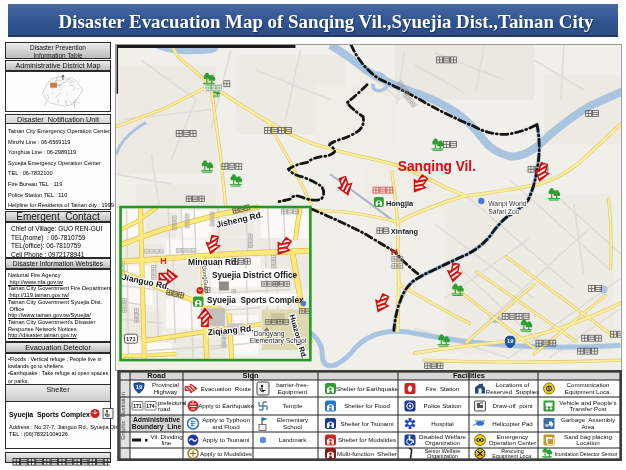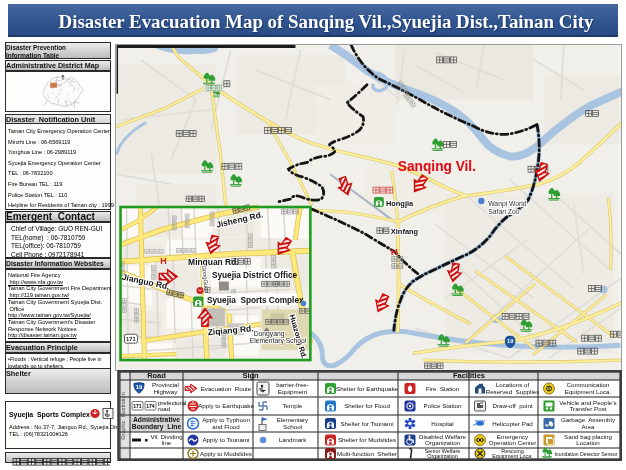--- a/index.html
+++ b/index.html
@@ -1,17 +1,17 @@
 <!DOCTYPE html>
 <html><head><meta charset="utf-8">
 <style>
 *{margin:0;padding:0;box-sizing:border-box}
 body{width:626px;height:470px;background:#fff;font-family:"Liberation Sans",sans-serif;position:relative;overflow:hidden}
 .abs{position:absolute}
-.hdr{position:absolute;left:5px;width:106px;background:linear-gradient(#ececec,#bdbdbd);border:1px solid #2a2a2a;font-weight:bold;color:#111}
+.hdr{position:absolute;left:5px;width:106px;background:linear-gradient(#ececec,#bdbdbd);border:1px solid #2a2a2a;text-align:center;font-weight:normal;color:#111}
 .box{position:absolute;left:5px;width:106px;background:#fdfdfc;border:1px solid #2a2a2a}
 .u{text-decoration:underline}
 </style></head><body>
 <div class="abs" style="left:8px;top:4px;width:610px;height:33px;background:linear-gradient(#47699f,#315590 55%,#2b4c86);border-bottom:2px solid #1d3a69;color:#fff;font-family:'Liberation Serif',serif;font-weight:bold;font-size:18.9px;text-align:center;line-height:31px;padding-top:2px;text-indent:26px;text-shadow:1px 1px 1px #1c3768;">Disaster Evacuation Map of Sanqing Vil.,Syuejia Dist.,Tainan City</div>
 <div class="hdr" style="top:42px;height:17px;font-size:6.4px;line-height:8px;padding-top:1px">Disaster Prevention<br>Information Table</div>
 <div class="hdr" style="top:60px;height:11px;font-size:7.2px;line-height:10px">Administrative District Map</div>
 <div class="box" style="top:71px;height:41px">
     <svg width="104" height="39" style="display:block">
       <g transform="translate(28,3) scale(0.85)">
         <path d="M22,4 L30,2 L38,5 L44,3 L50,7 L54,13 L58,17 L54,23 L50,30 L44,35 L36,37 L28,35 L20,33 L14,28 L10,22 L13,15 L16,9 Z" fill="#fbfbfb" stroke="#999" stroke-width="0.5"></path>
@@ -45,23 +45,23 @@
         <path d="M34,6 L34,0 M34,0 L32.5,2.5 M34,0 L35.5,2.5" stroke="#222" stroke-width="0.8"></path>
       </g>
     </svg>
   </div>
 <div class="hdr" style="top:114px;height:18px;font-size:7.3px;line-height:10px">Disaster&nbsp; Notification Unit</div>
 <div class="box" style="top:123px;height:87px;font-size:5.6px;line-height:10.6px;padding:2px 0 0 2px;white-space:nowrap">Tainan City Emergency Operation Center<br>Minzhi Line : 06-6569119<br>Yonghua Line : 06-2989119<br>Syuejia Emergency Operation Center<br>TEL : 06-7832100<br>Fire Bureau TEL :  119<br>Police Station TEL : 110<br>Helpline for Residents of Tainan city : 1999</div>
 <div class="hdr" style="top:211px;height:11px;font-size:10px;line-height:10px">Emergent&nbsp; Contact Person</div>
 <div class="box" style="top:222px;height:36px;font-size:6.5px;line-height:8.6px;padding:2px 0 0 5px;white-space:nowrap">Chief of Village: GUO REN-GUI<br>TEL(home)&nbsp; : 06-7810759<br>TEL(office): 06-7810759<br>Cell Phone : 0972178941</div>
 <div class="hdr" style="top:258px;height:11px;font-size:6.8px;white-space:nowrap;line-height:10px">Disaster Information Websites</div>
 <div class="box" style="top:269px;height:73px;font-size:5.7px;line-height:6.7px;padding:2px 0 0 2px;white-space:nowrap">National Fire Agency<br><span class="u">&nbsp;http://www.nfa.gov.tw</span><br>Tainan City Government Fire Department<br><span class="u">&nbsp;http://119.tainan.gov.tw/</span><br>Tainan City Government Syuejia Dist.<br>&nbsp;Office<br><span class="u">http://www.tainan.gov.tw/Syuejia/</span><br>Tainan City Government's Disaster<br>Response Network Notices<br><span class="u">http://disaster.tainan.gov.tw</span></div>
-<div class="hdr" style="top:342px;height:11px;font-size:7.3px;line-height:10px">Evacuation Principle</div>
+<div class="hdr" style="top:342px;height:11px;font-size:7.3px;line-height:10px">Evacuation Detector</div>
 <div class="box" style="top:353px;height:33px;font-size:5.4px;line-height:7.2px;padding:2px 0 0 2px;white-space:nowrap;overflow:hidden">•Floods : Vertical refuge ; People live in<br>lowlands go to shelters.<br>•Earthquake : Take refuge at open spaces<br>or parks.</div>
-<div class="hdr" style="top:368px;height:26px;font-size:7.3px;line-height:10px">Shelter</div>
+<div class="hdr" style="top:384px;height:26px;font-size:7.3px;line-height:10px">Shelter</div>
 <div class="box" style="top:401px;height:48px;border-width:1.5px">
     <div style="font-size:6.9px;font-weight:bold;padding:6px 0 0 3px;white-space:nowrap">Syuejia&nbsp; Sports Complex<svg width="24" height="11" style="vertical-align:-2.5px">
         <circle cx="5" cy="5.5" r="4.6" fill="#cc2222"></circle>
         <path d="M2.5,4 Q5,7.5 7.5,4 M5,2 L5,6" stroke="#fff" stroke-width="0.9" fill="none"></path>
         <rect x="13" y="0.5" width="10" height="10" fill="#f4f4f4" stroke="#333" stroke-width="0.8"></rect>
         <circle cx="17" cy="3" r="1" fill="#222"></circle>
         <path d="M17,4 L17,7 L20,7 M15,5.5 Q15,9 18.5,8.5" stroke="#222" stroke-width="0.9" fill="none"></path>
       </svg></div>
     <div style="font-size:5.6px;line-height:7px;padding:5px 0 0 3px;white-space:nowrap">Address : No.37-7, Jianguo Rd., Syuejia Dist<br>TEL : (06)7832100#126</div>
   </div>

